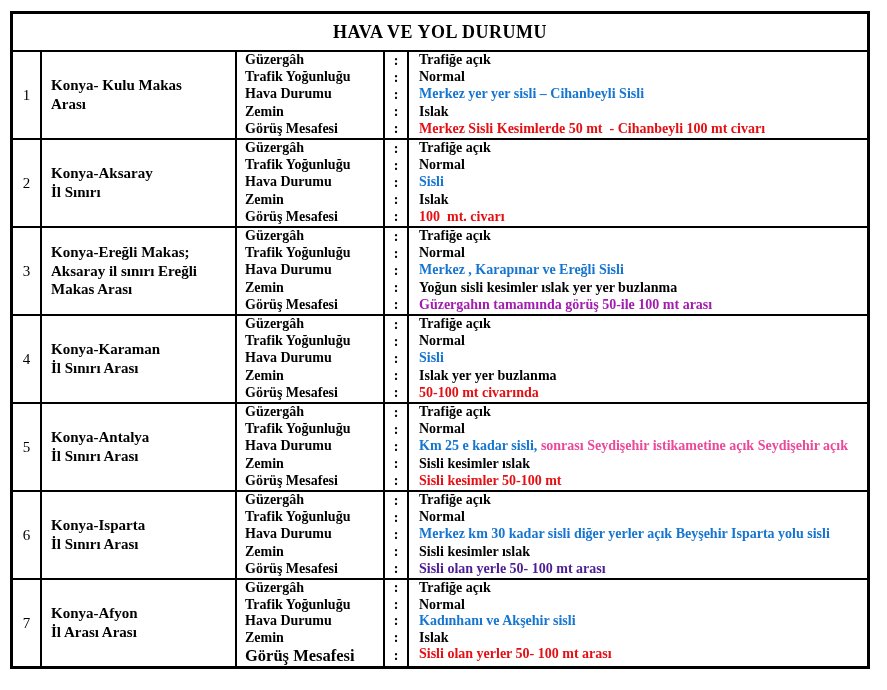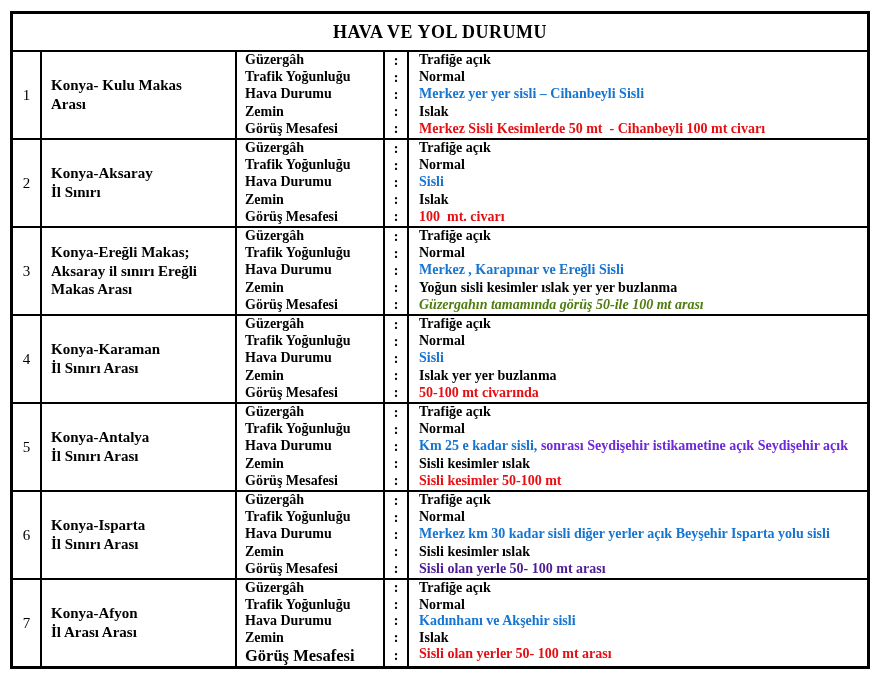--- a/index.html
+++ b/index.html
@@ -148,21 +148,21 @@
             <div class="value"><span style="color: rgb(22, 117, 209);">Merkez , Karapınar ve Ereğli Sisli</span></div>
           </div>
           <div class="detail-line">
             <div class="label">Zemin</div>
             <div class="colon">:</div>
             <div class="value"><span style="color: rgb(0, 0, 0);">Yoğun sisli kesimler ıslak yer yer buzlanma</span></div>
           </div>
           <div class="detail-line">
             <div class="label">Görüş Mesafesi</div>
             <div class="colon">:</div>
-            <div class="value"><span style="color: #4d7c0f; font-style: italic;">Güzergahın tamamında görüş 50-ile 100 mt arası</span></div>
+            <div class="value"><span style="color: #a21caf;">Güzergahın tamamında görüş 50-ile 100 mt arası</span></div>
           </div>
         </div>
       </div>
       <div class="row">
         <div class="cell-no">4</div>
         <div class="cell-route">Konya-Karaman
 İl Sınırı Arası</div>
         <div class="cell-details">
           <div class="detail-line">
             <div class="label">Güzergâh</div>
@@ -202,21 +202,21 @@
             <div class="value"><span style="color: rgb(0, 0, 0);">Trafiğe açık</span></div>
           </div>
           <div class="detail-line">
             <div class="label">Trafik Yoğunluğu</div>
             <div class="colon">:</div>
             <div class="value"><span style="color: rgb(0, 0, 0);">Normal</span></div>
           </div>
           <div class="detail-line">
             <div class="label">Hava Durumu</div>
             <div class="colon">:</div>
-            <div class="value"><span style="color: rgb(22, 117, 209);">Km 25 e kadar sisli,</span><span style="color: #6d28d9;"> sonrası Seydişehir istikametine açık Seydişehir açık</span></div>
+            <div class="value"><span style="color: rgb(22, 117, 209);">Km 25 e kadar sisli,</span><span style="color: #ec4899;"> sonrası Seydişehir istikametine açık Seydişehir açık</span></div>
           </div>
           <div class="detail-line">
             <div class="label">Zemin</div>
             <div class="colon">:</div>
             <div class="value"><span style="color: rgb(0, 0, 0);">Sisli kesimler ıslak</span></div>
           </div>
           <div class="detail-line">
             <div class="label">Görüş Mesafesi</div>
             <div class="colon">:</div>
             <div class="value"><span style="color: rgb(229, 15, 19); margin-top: 24px;">Sisli kesimler 50-100 mt</span></div>

